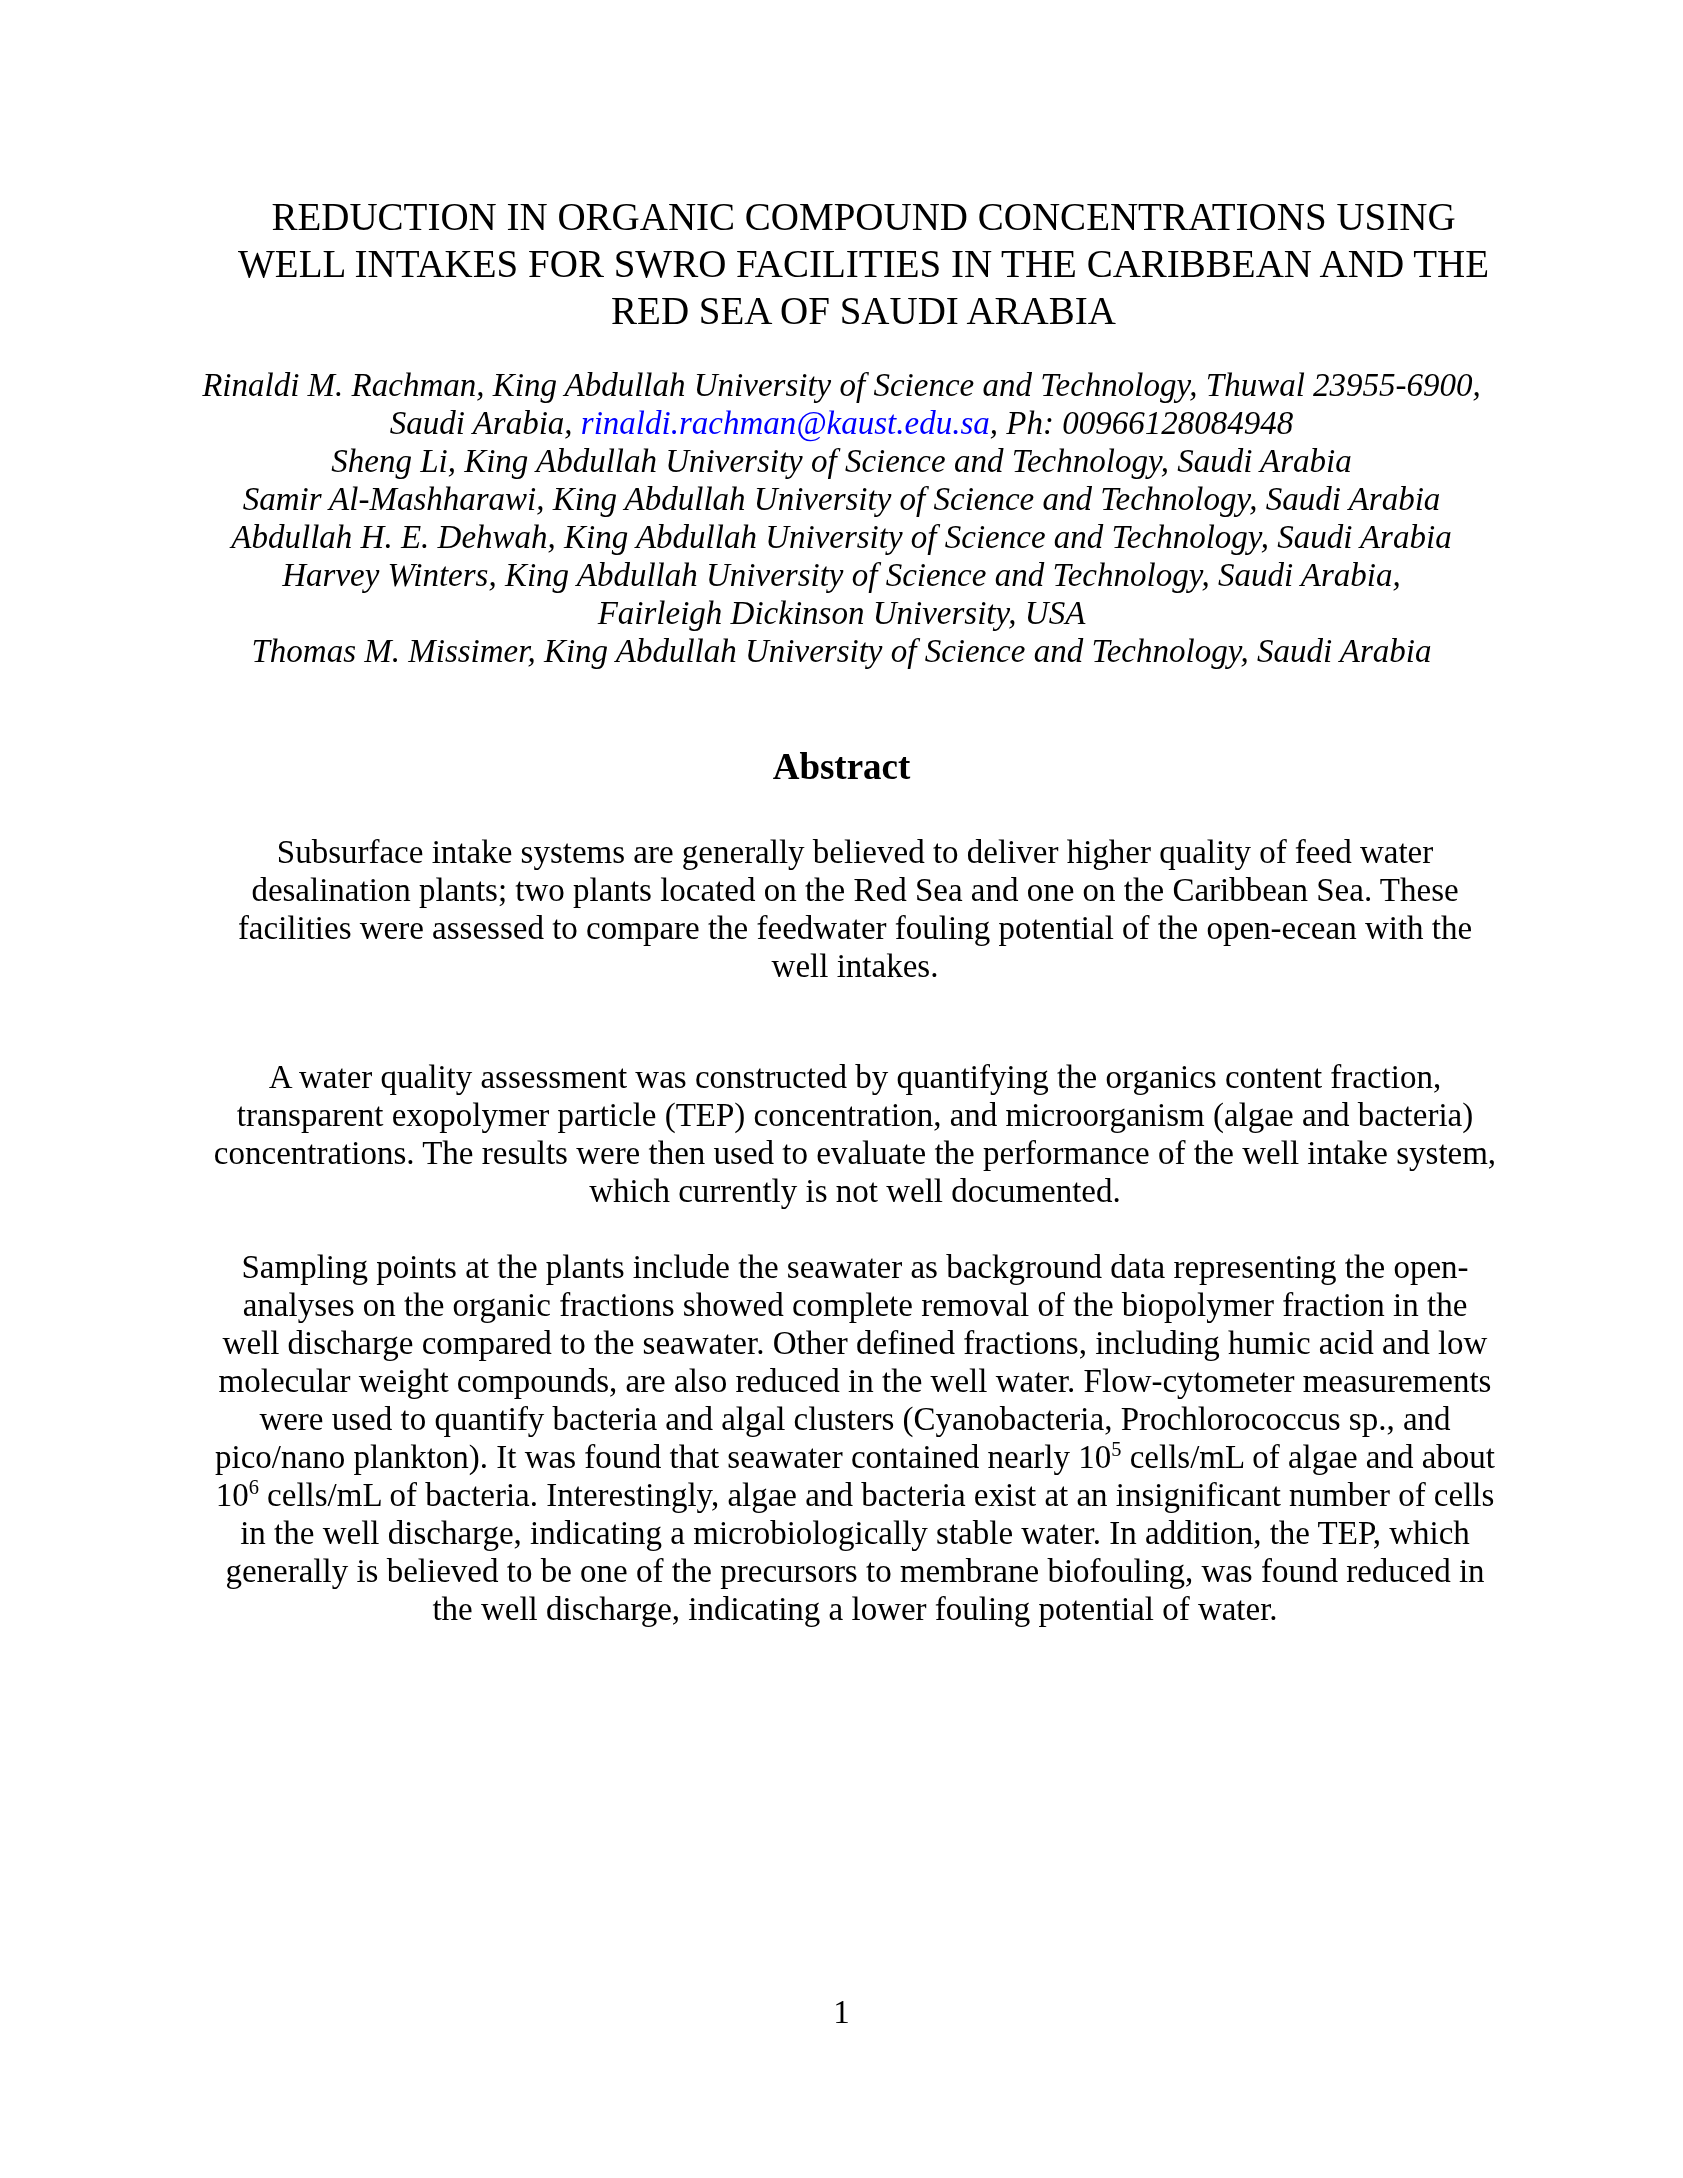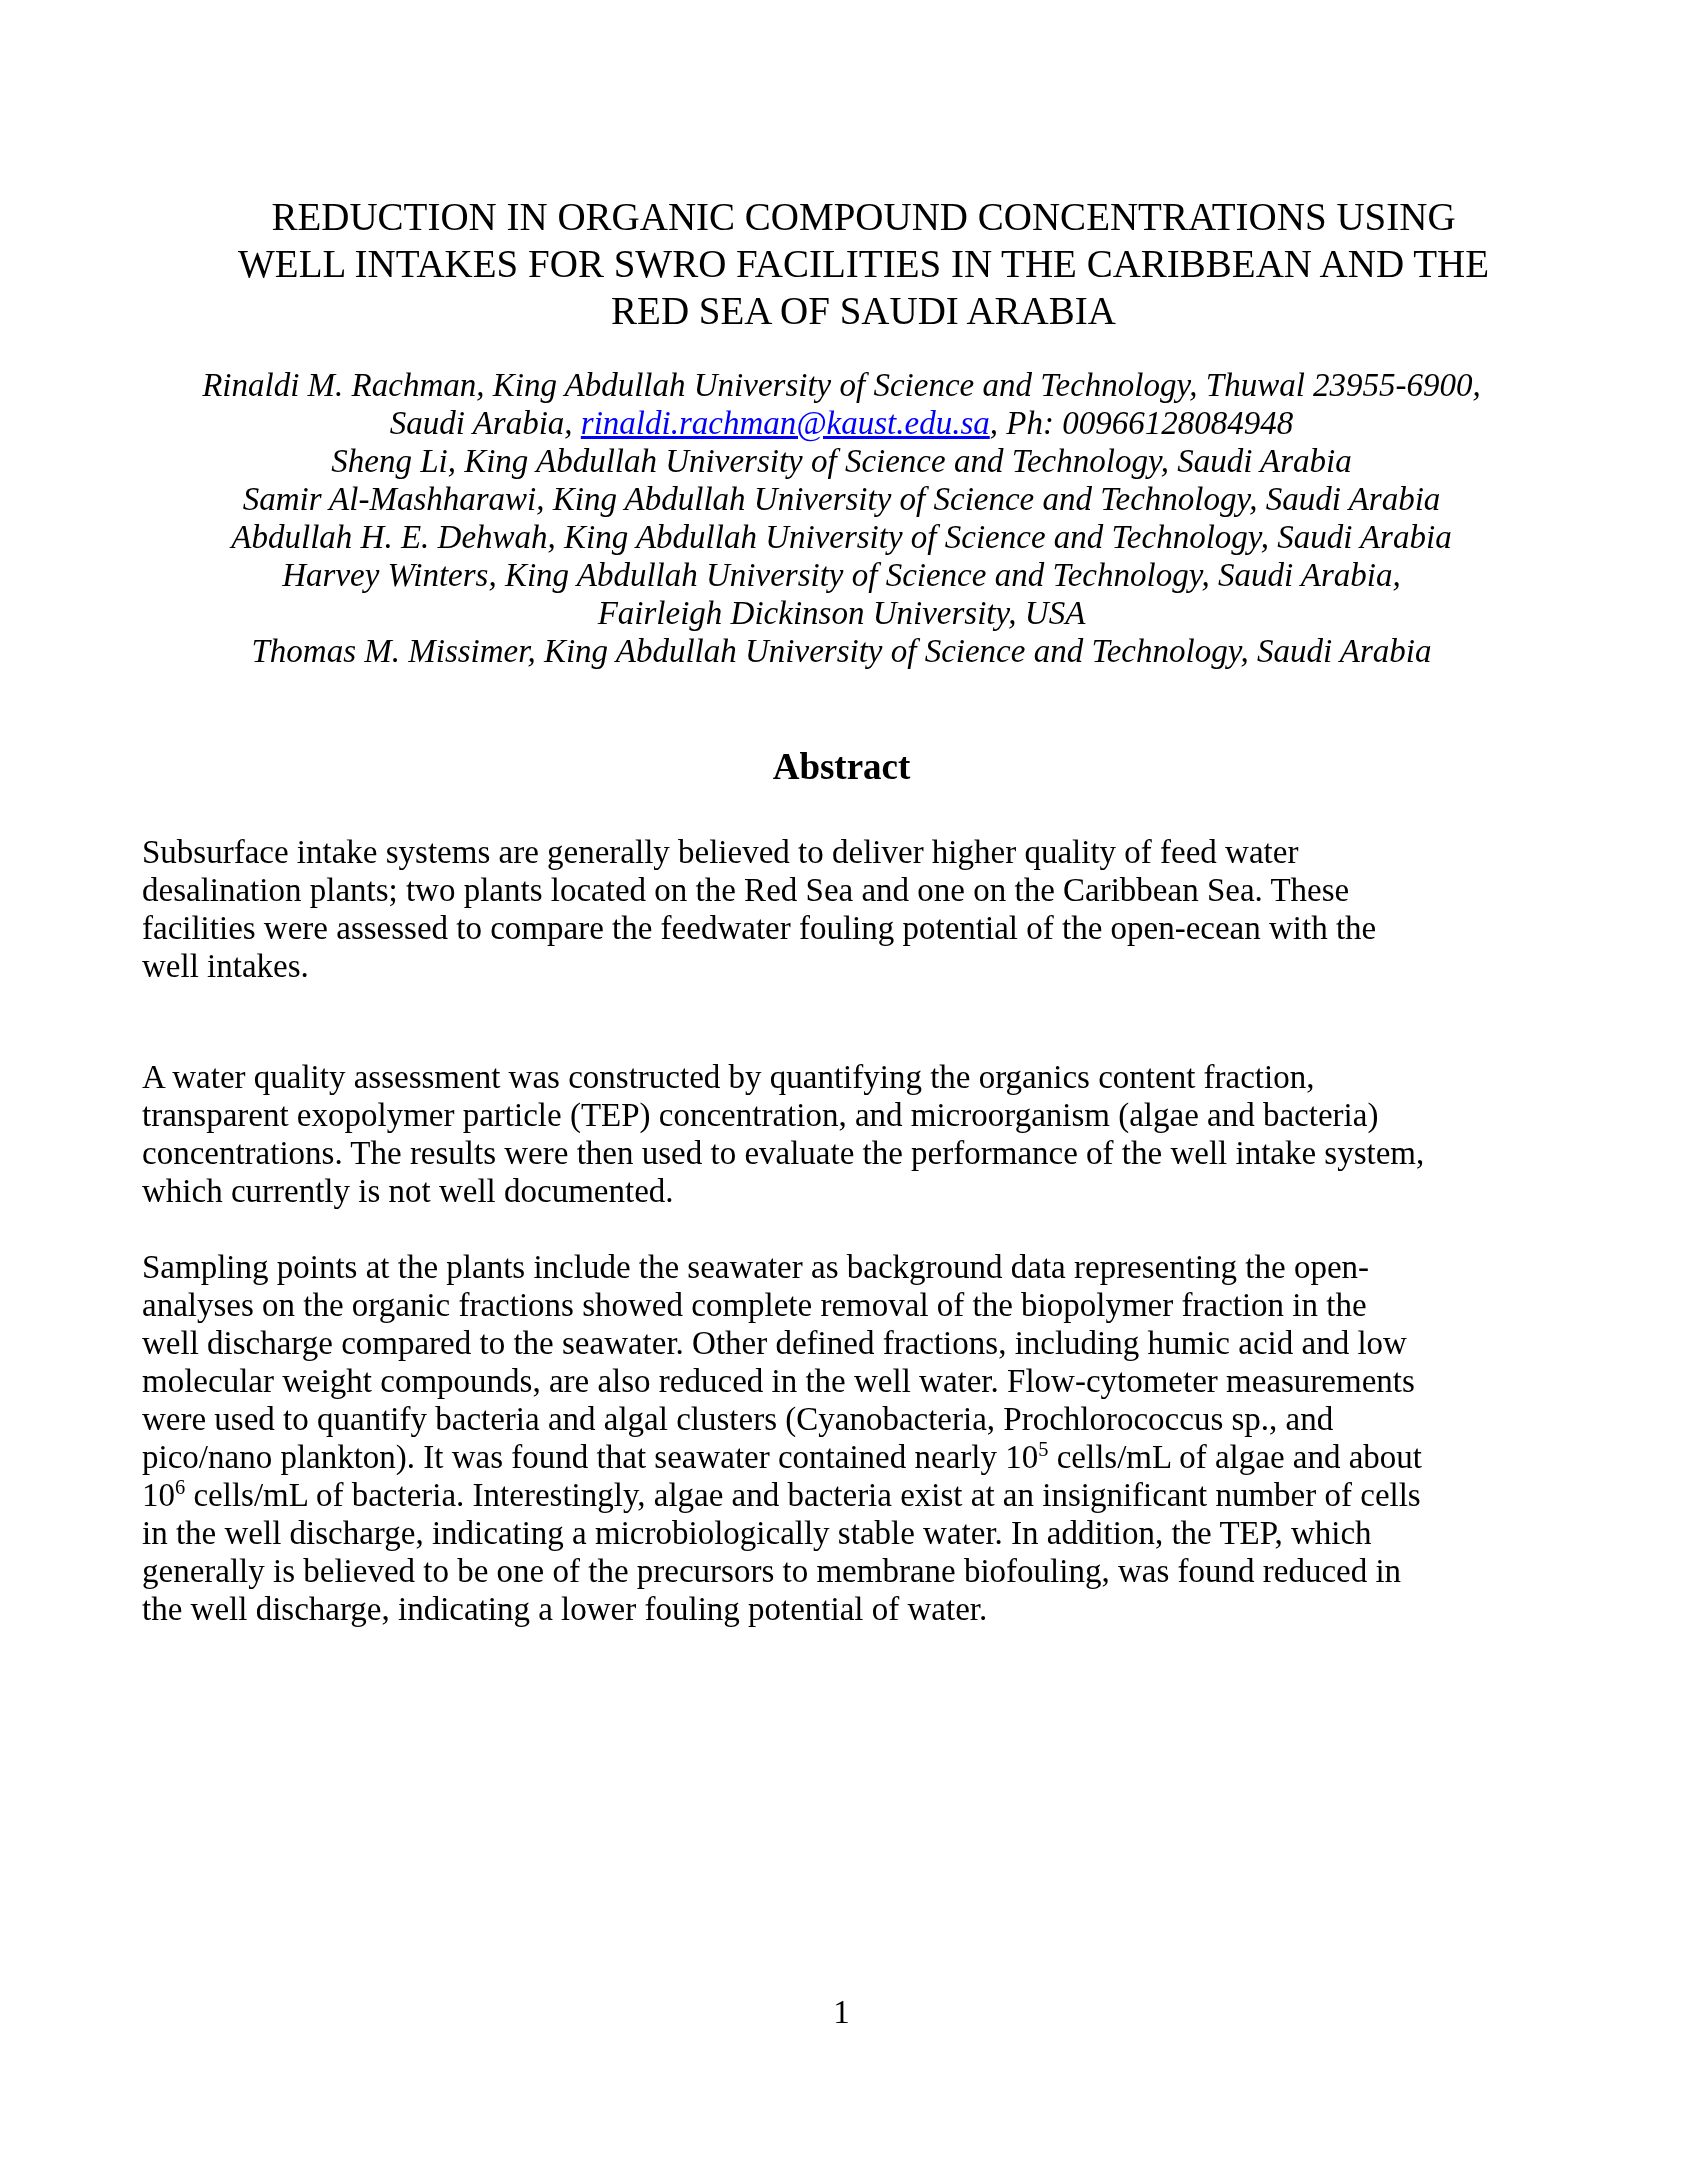--- a/index.html
+++ b/index.html
@@ -44,29 +44,28 @@
     font-size: 37px;
     font-weight: bold;
     line-height: 47px;
   }
   .para {
     position: absolute;
     left: 142px;
     width: 1426px;
     font-size: 33px;
     line-height: 38px;
-    text-align: left;
+    text-align: center;
   }
   .para-1 { top: 833px; }
   .para-2 { top: 1058px; }
   .para-3 { top: 1248px; }
   .line { white-space: nowrap; }
   a.email {
     color: #0000ff;
-    text-decoration: underline;
     cursor: pointer;
     margin-top: 13px;
   }
   sup {
     font-size: 0.62em;
     line-height: 0;
     vertical-align: super;
   }
   .page-number {
     position: absolute;

